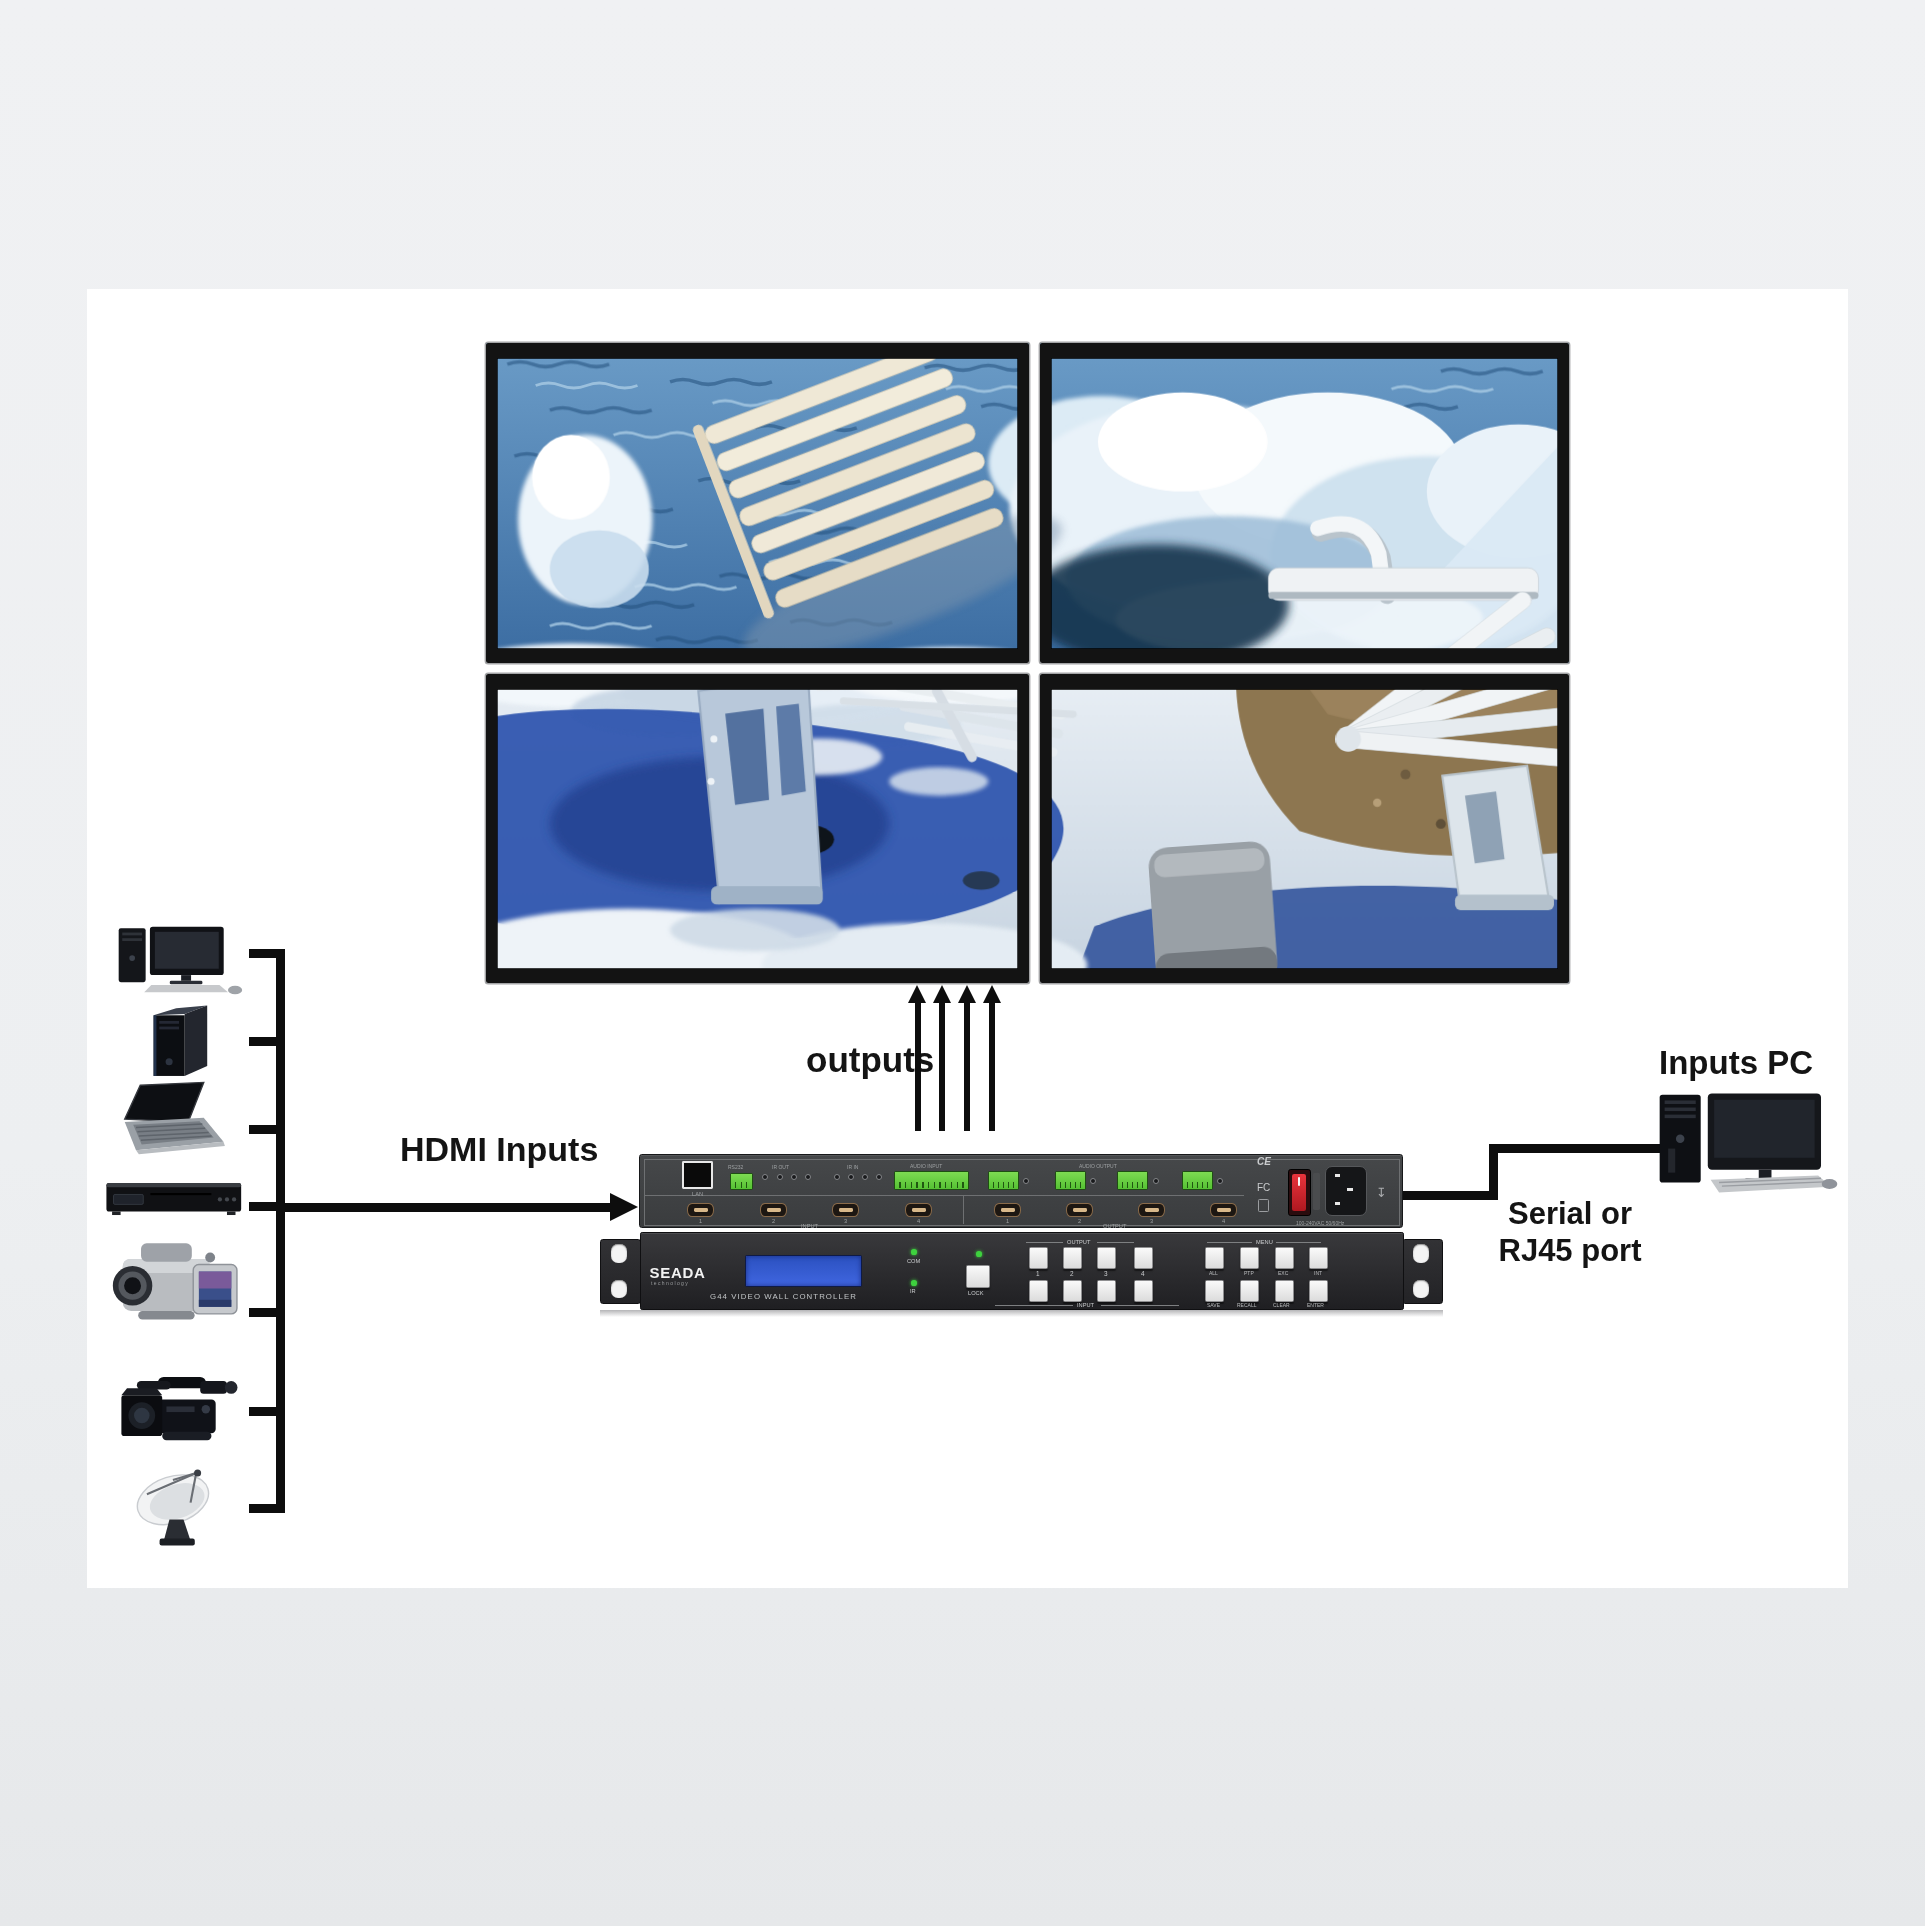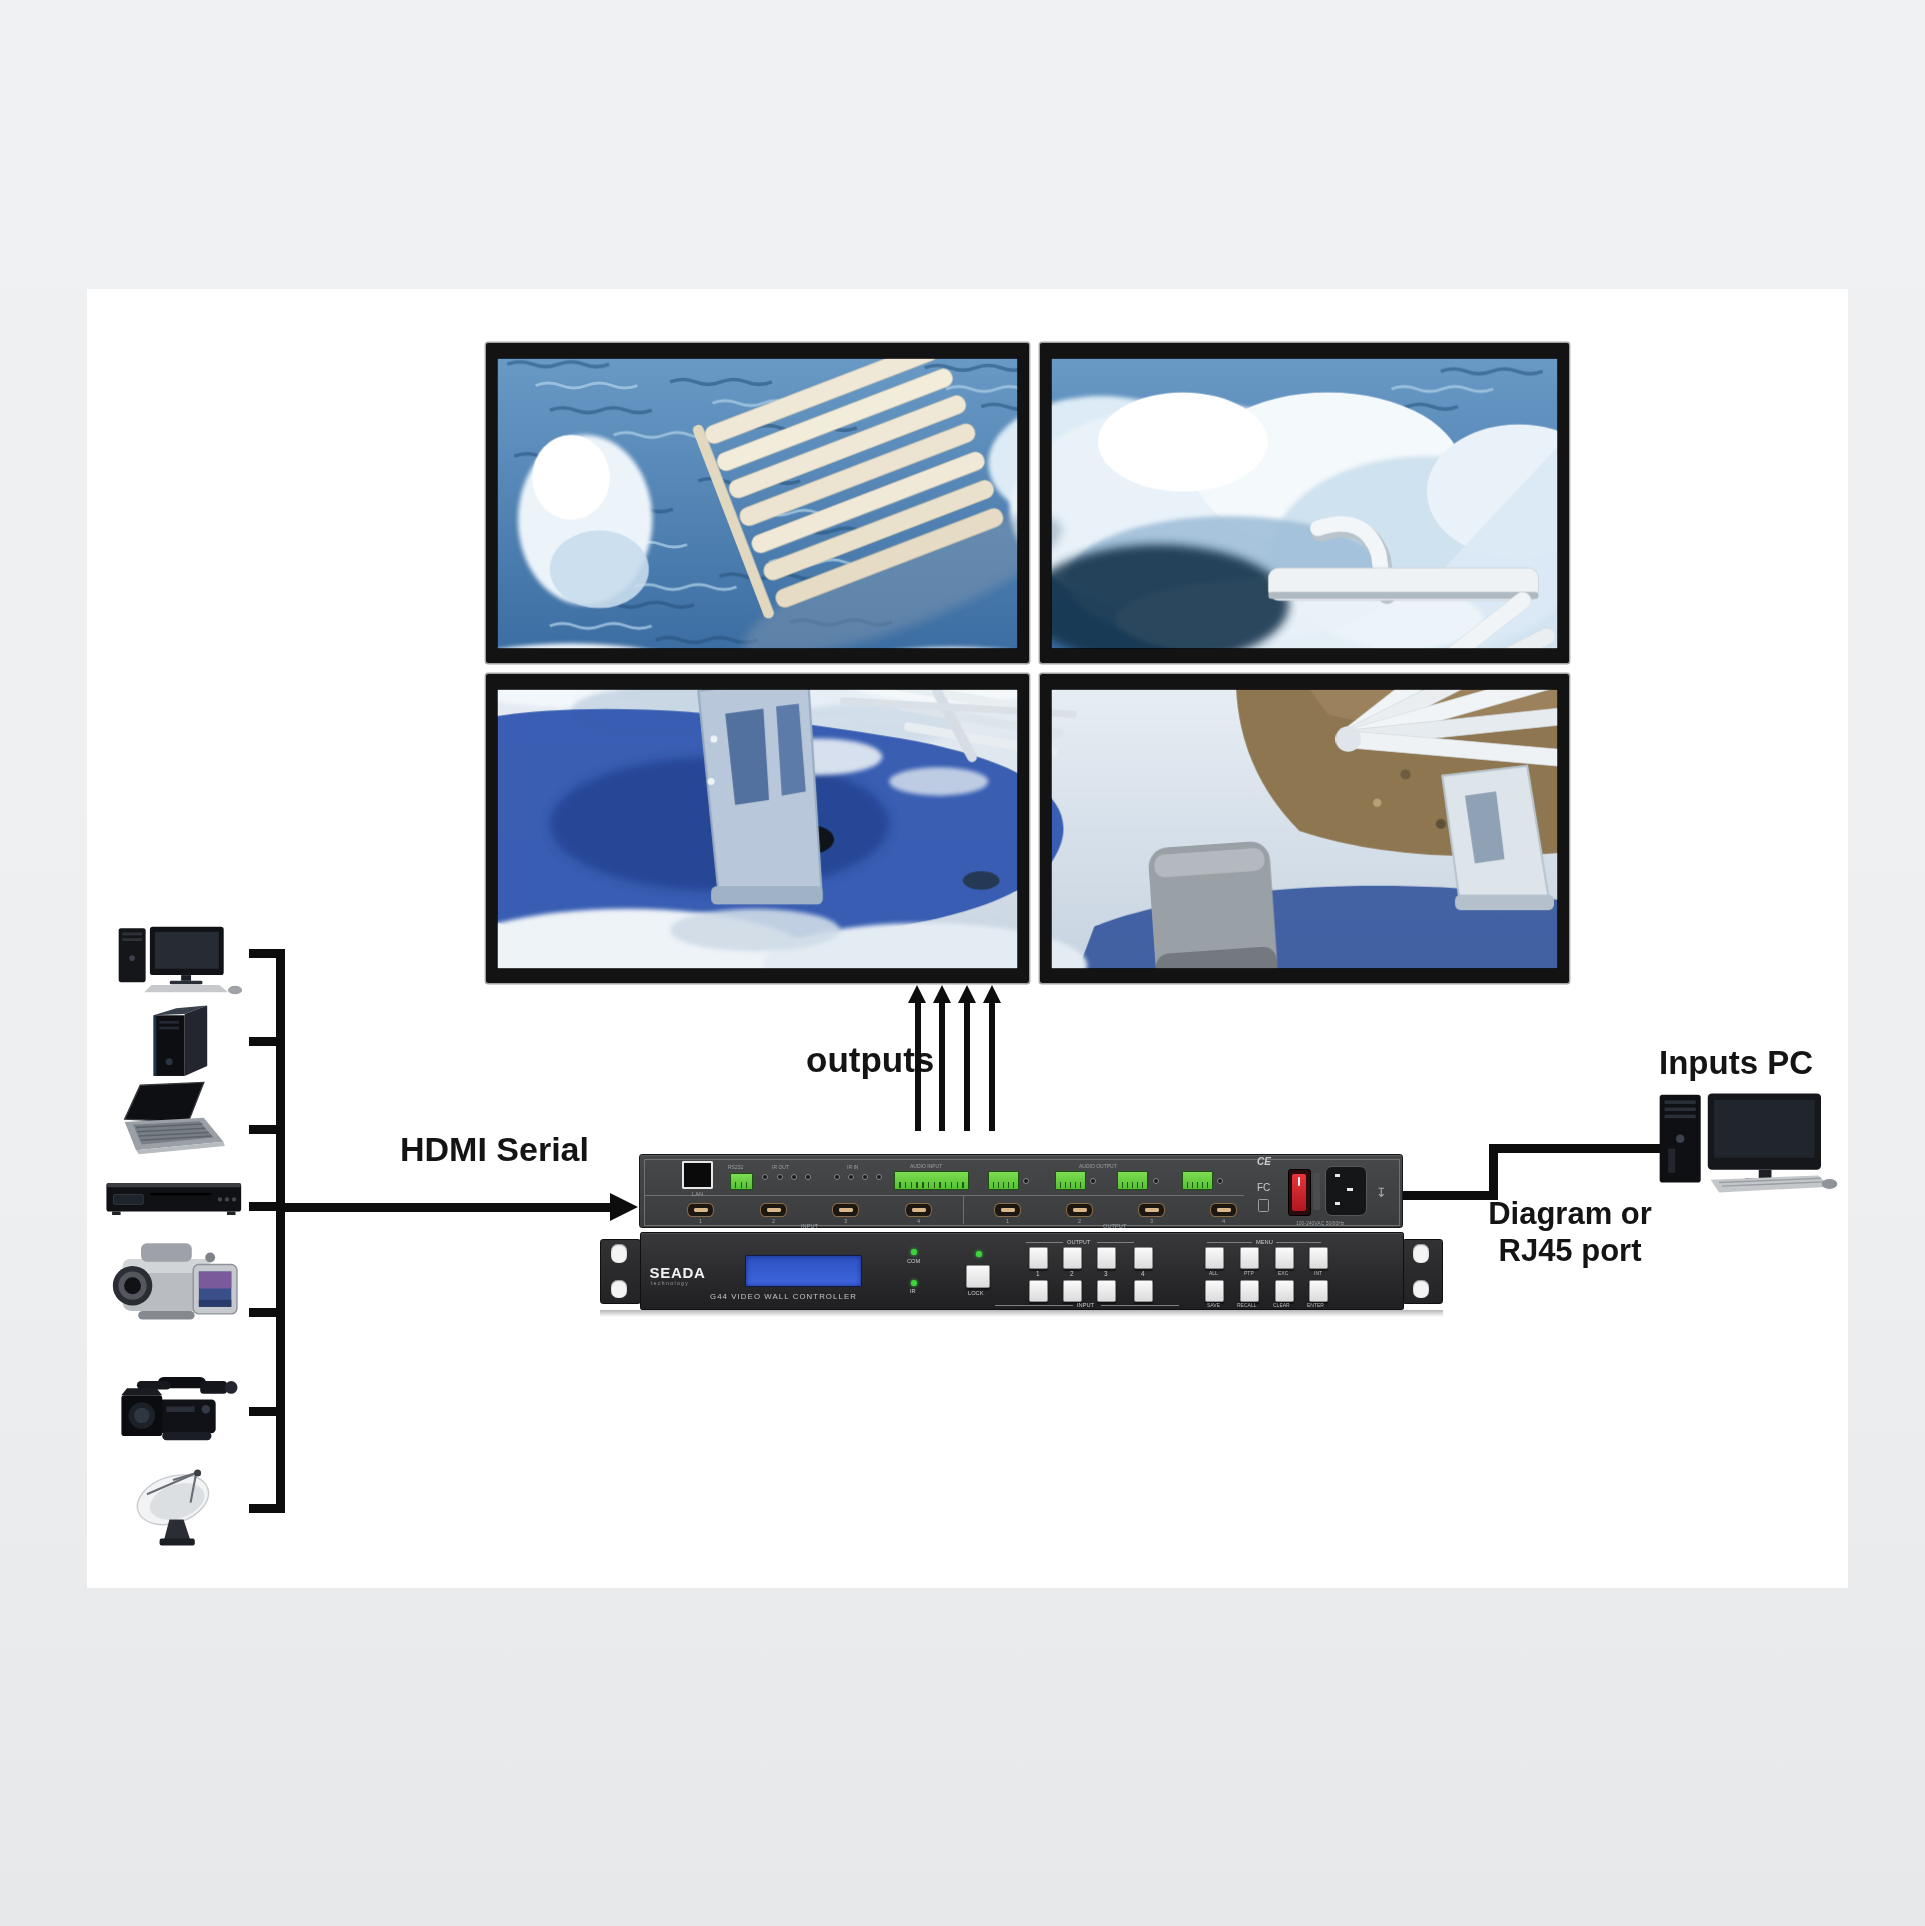--- a/index.html
+++ b/index.html
@@ -331,21 +331,21 @@
 
   <div class="a wire" style="left:249px;top:949px;width:28px;height:8.5px;"></div>
   <div class="a wire" style="left:249px;top:1037px;width:28px;height:8.5px;"></div>
   <div class="a wire" style="left:249px;top:1125px;width:28px;height:8.5px;"></div>
   <div class="a wire" style="left:249px;top:1202px;width:28px;height:8.5px;"></div>
   <div class="a wire" style="left:249px;top:1308px;width:28px;height:8.5px;"></div>
   <div class="a wire" style="left:249px;top:1407px;width:28px;height:8.5px;"></div>
   <div class="a wire" style="left:249px;top:1504px;width:28px;height:8.5px;"></div>
   <div class="a wire" style="left:276px;top:949px;width:9.2px;height:564px;"></div>
 
-  <div class="a lbl" style="left:400px;top:1130px;font-size:34px;">HDMI Serial</div>
+  <div class="a lbl" style="left:400px;top:1130px;font-size:34px;">HDMI Inputs</div>
   <div class="a wire" style="left:285px;top:1203px;width:325px;height:8.5px;"></div>
   <div class="a arr-right" style="left:610px;top:1193px;"></div>
 
   <div id="rear" class="a">
     <div class="a rframe" style="left:4.2px;top:3.5px;width:754px;height:65px;"></div>
     <div class="a" style="left:4.2px;top:40px;width:600px;height:0.7px;background:#6e7072;"></div>
     <div class="a" style="left:323px;top:40px;width:0.7px;height:29px;background:#6e7072;"></div>
 
     <div class="a" style="left:42px;top:6.4px;width:31px;height:28px;background:#0a0a0a;border:2.8px solid #e8e8e8;box-sizing:border-box;border-radius:1.4px;"></div>
     <div class="a rlbl" style="left:52px;top:37px;">LAN</div>
@@ -553,19 +553,19 @@
     <rect x="148" y="114" width="18" height="12" fill="#1b1e24"></rect>
     <rect x="128" y="126" width="58" height="6" rx="3" fill="#2a2e36"></rect>
     <polygon points="80,128 232,122 250,138 92,146" fill="#c4c7ca"></polygon>
     <g stroke="#9a9da2" stroke-width="2">
         <line x1="92" y1="132" x2="236" y2="126"></line>
         <line x1="96" y1="137" x2="241" y2="131"></line>
       </g>
     <ellipse cx="248" cy="134" rx="11" ry="7" fill="#8f939a"></ellipse>
   </svg>
   <div class="a lbl" style="left:1485px;top:1195px;width:170px;text-align:center;font-size:31px;line-height:37px;">
-    <div>Diagram or</div>
+    <div>Serial or</div>
     <div>RJ45 port</div>
   </div>
 
 
 </div>
 
 
 </body></html>

